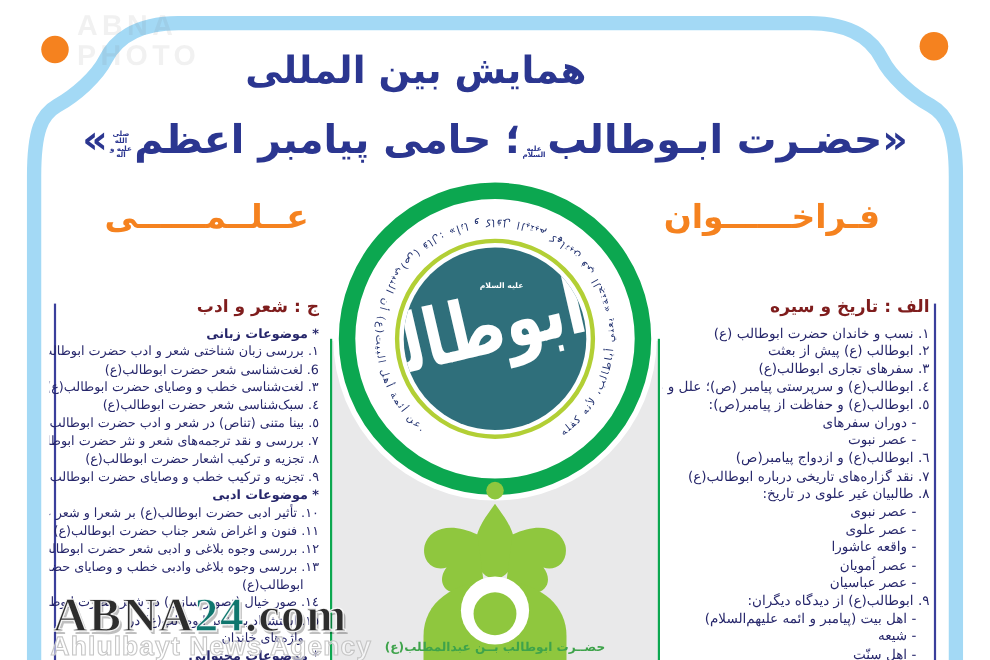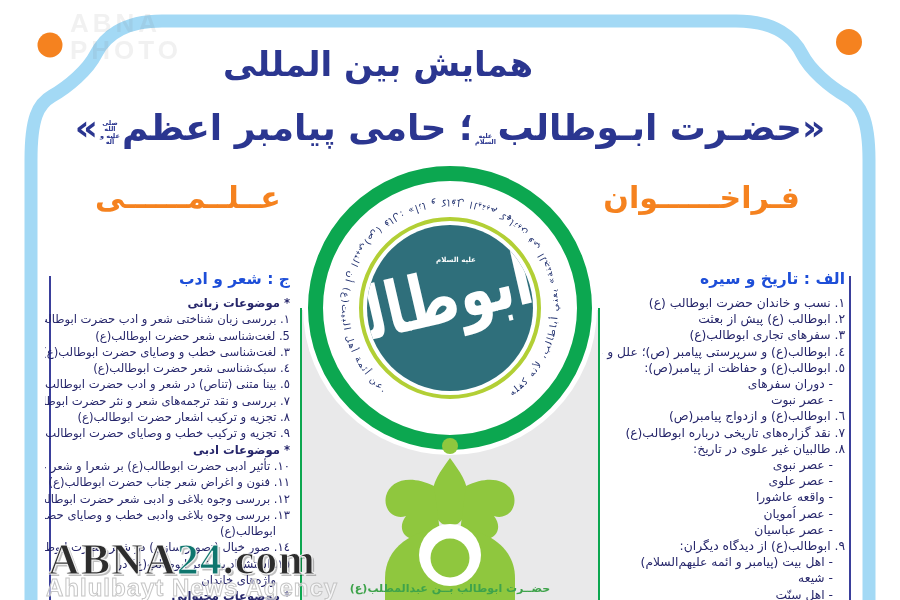--- a/index.html
+++ b/index.html
@@ -42,21 +42,21 @@
           transform:rotate(-13deg) scaleY(1.30);}
   #teal-hon{position:absolute;left:66px;top:32px;width:46px;color:#fff;font-size:7px;line-height:7px;
             font-weight:bold;text-align:center;direction:rtl;}
 
   
   #caption{left:340px;top:582px;width:220px;text-align:center;color:#3ea34b;font-weight:bold;
            font-size:11px;direction:rtl;}
 
   
   .col{direction:rtl;text-align:right;color:#27276b;}
-  .col .hdr{color:#1d4ed8;font-weight:bold;font-size:15.5px;margin-bottom:7px;}
+  .col .hdr{color:#7f1d1d;font-weight:bold;font-size:15.5px;margin-bottom:7px;}
   .col .line{white-space:nowrap;overflow:hidden;}
   #col-right{right:55px;top:270px;width:243px;font-size:12.3px;}
   #col-right .line{line-height:16.2px;}
   #col-left{left:45px;top:270px;width:245px;font-size:11.6px;}
   #col-left .line{line-height:16.3px;}
   .line.subhead{font-weight:bold;}
   .line.sub{padding-right:12px;}
   .line.cont{padding-right:14px;}
 
   
@@ -147,21 +147,21 @@
       <div class="line item">٩. ابوطالب(ع) از دیدگاه دیگران:</div>
       <div class="line sub">- اهل بیت (پیامبر و ائمه علیهم‌السلام)</div>
       <div class="line sub">- شیعه</div>
       <div class="line sub">- اهل سنّت</div>
   </div>
 
   <div class="abs col" id="col-left">
     <div class="hdr">ج : شعر و ادب</div>
     <div class="line subhead">* موضوعات زبانی</div>
       <div class="line item">١. بررسی زبان شناختی شعر و ادب حضرت ابوطالب(ع)</div>
-      <div class="line item">5. لغت‌شناسی شعر حضرت ابوطالب(ع)</div>
+      <div class="line item">6. لغت‌شناسی شعر حضرت ابوطالب(ع)</div>
       <div class="line item">٣. لغت‌شناسی خطب و وصایای حضرت ابوطالب(ع)</div>
       <div class="line item">٤. سبک‌شناسی شعر حضرت ابوطالب(ع)</div>
       <div class="line item">٥. بینا متنی (تناص) در شعر و ادب حضرت ابوطالب(ع)</div>
       <div class="line item">٧. بررسی و نقد ترجمه‌های شعر و نثر حضرت ابوطالب(ع)</div>
       <div class="line item">٨. تجزیه و ترکیب اشعار حضرت ابوطالب(ع)</div>
       <div class="line item">٩. تجزیه و ترکیب خطب و وصایای حضرت ابوطالب(ع)</div>
       <div class="line subhead">* موضوعات ادبی</div>
       <div class="line item">١٠. تأثیر ادبی حضرت ابوطالب(ع) بر شعرا و شعر عربی</div>
       <div class="line item">١١. فنون و اغراض شعر جناب حضرت ابوطالب(ع)</div>
       <div class="line item">١٢. بررسی وجوه بلاغی و ادبی شعر حضرت ابوطالب(ع)</div>

